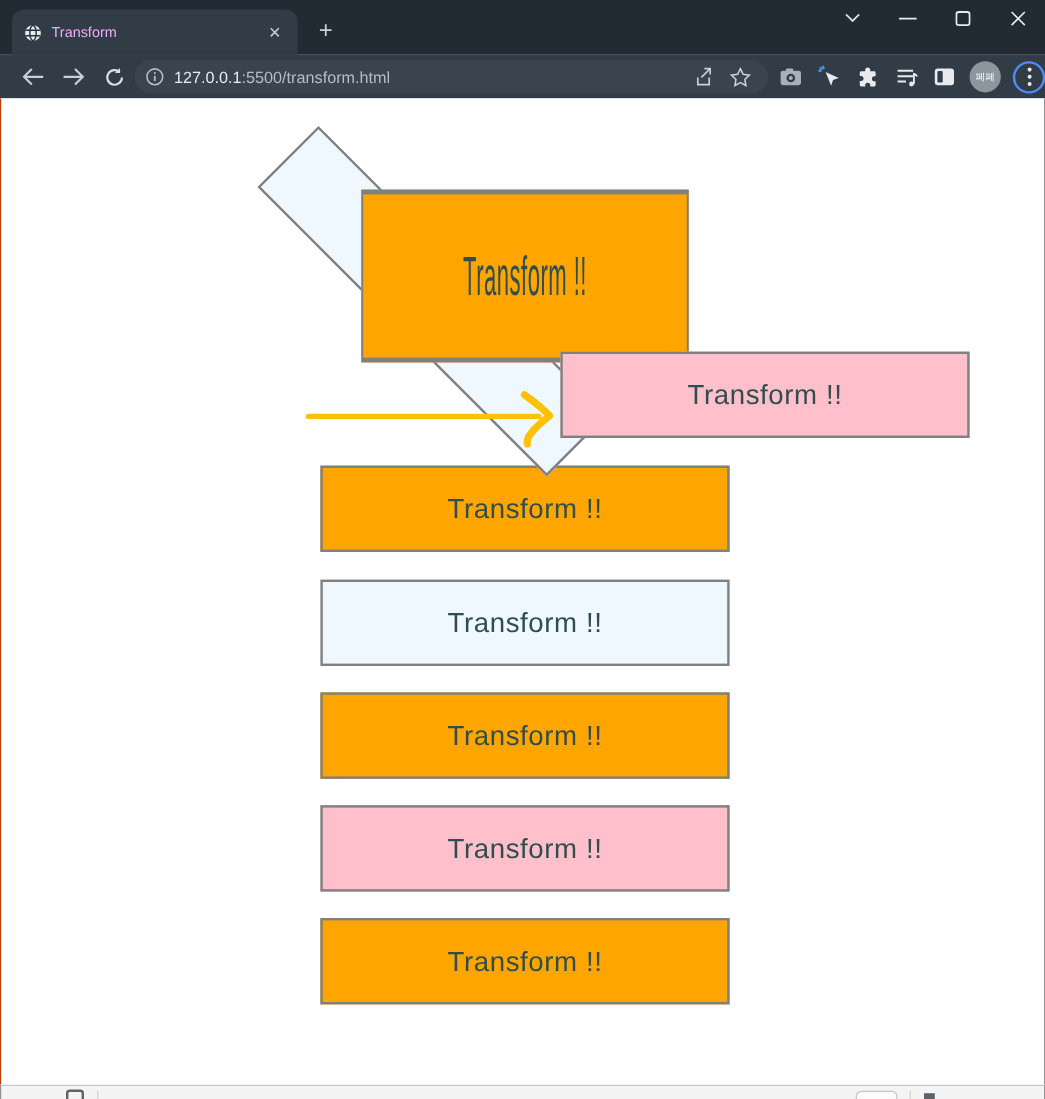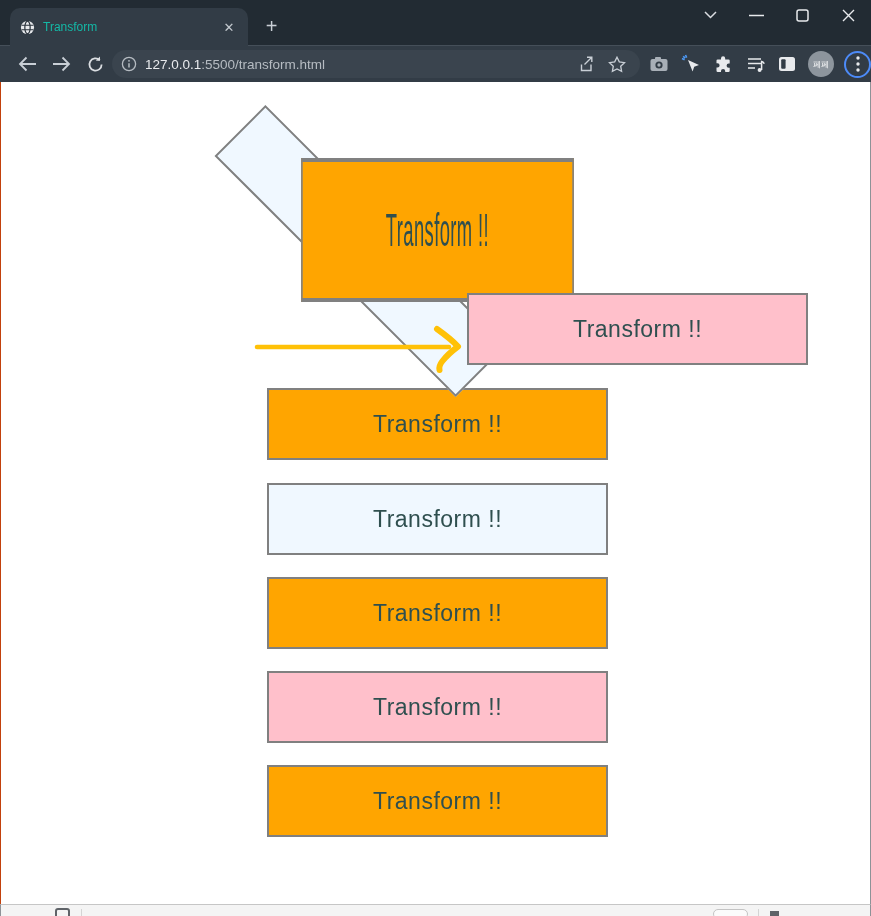--- a/index.html
+++ b/index.html
@@ -3,21 +3,21 @@
 <meta charset="utf-8">
 <style>
   * { margin:0; padding:0; box-sizing:border-box; }
   html,body { width:871px; height:916px; background:#fff; font-family:"Liberation Sans", sans-serif; }
   .window { position:relative; width:871px; height:916px; overflow:hidden; background:#fff; }
 
   
   .tabstrip { position:relative; width:100%; height:45px; background:#222B33; }
   .tab { position:absolute; left:10px; top:8px; width:238px; height:38px; background:#323C46;
          border-radius:10px 10px 0 0; display:flex; align-items:center; padding:0 10px; z-index:2; }
-  .tab-title { color:#14b8a6; font-size:12px; margin-left:8px; flex:1; white-space:nowrap; overflow:hidden; }
+  .tab-title { color:#f0abfc; font-size:12px; margin-left:8px; flex:1; white-space:nowrap; overflow:hidden; }
   .tab-close { color:#C3C9CF; font-size:13px; width:18px; height:18px; display:flex; align-items:center; justify-content:center; border-radius:50%; }
   .newtab { position:absolute; left:258px; top:13px; width:27px; height:27px; display:flex; align-items:center;
             justify-content:center; color:#C9CFD6; font-size:20px; font-weight:400; border-radius:50%; }
   .winctl { position:absolute; right:0; top:0; height:30px; display:flex; }
   .winbtn { width:46px; height:30px; display:flex; align-items:center; justify-content:center; }
 
   
   .toolbar { position:relative; width:100%; height:37px; background:#323C46; border-top:1px solid #454F59;
              display:flex; align-items:center; }
   .navbtn { width:30px; height:30px; display:flex; align-items:center; justify-content:center; }

